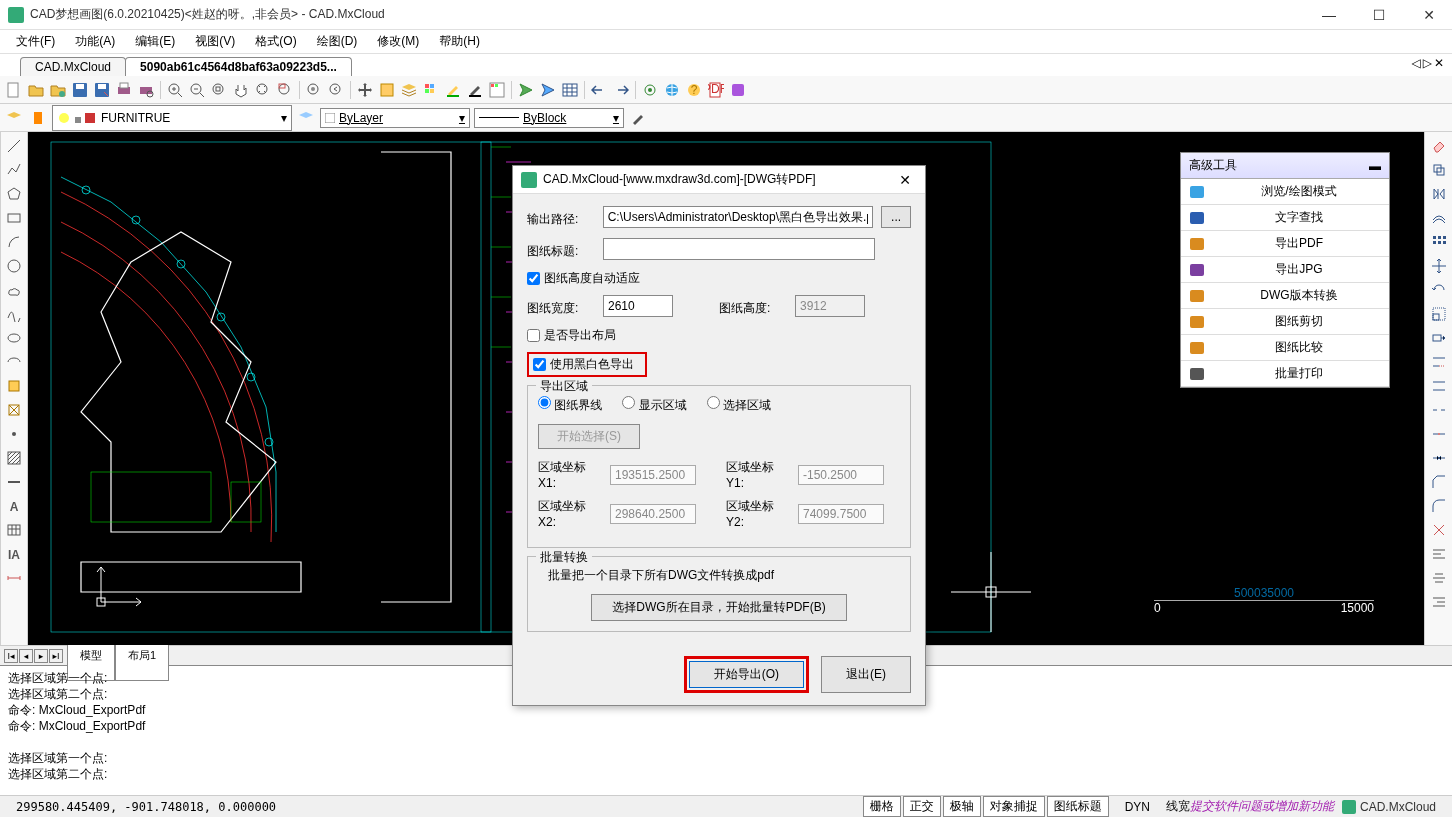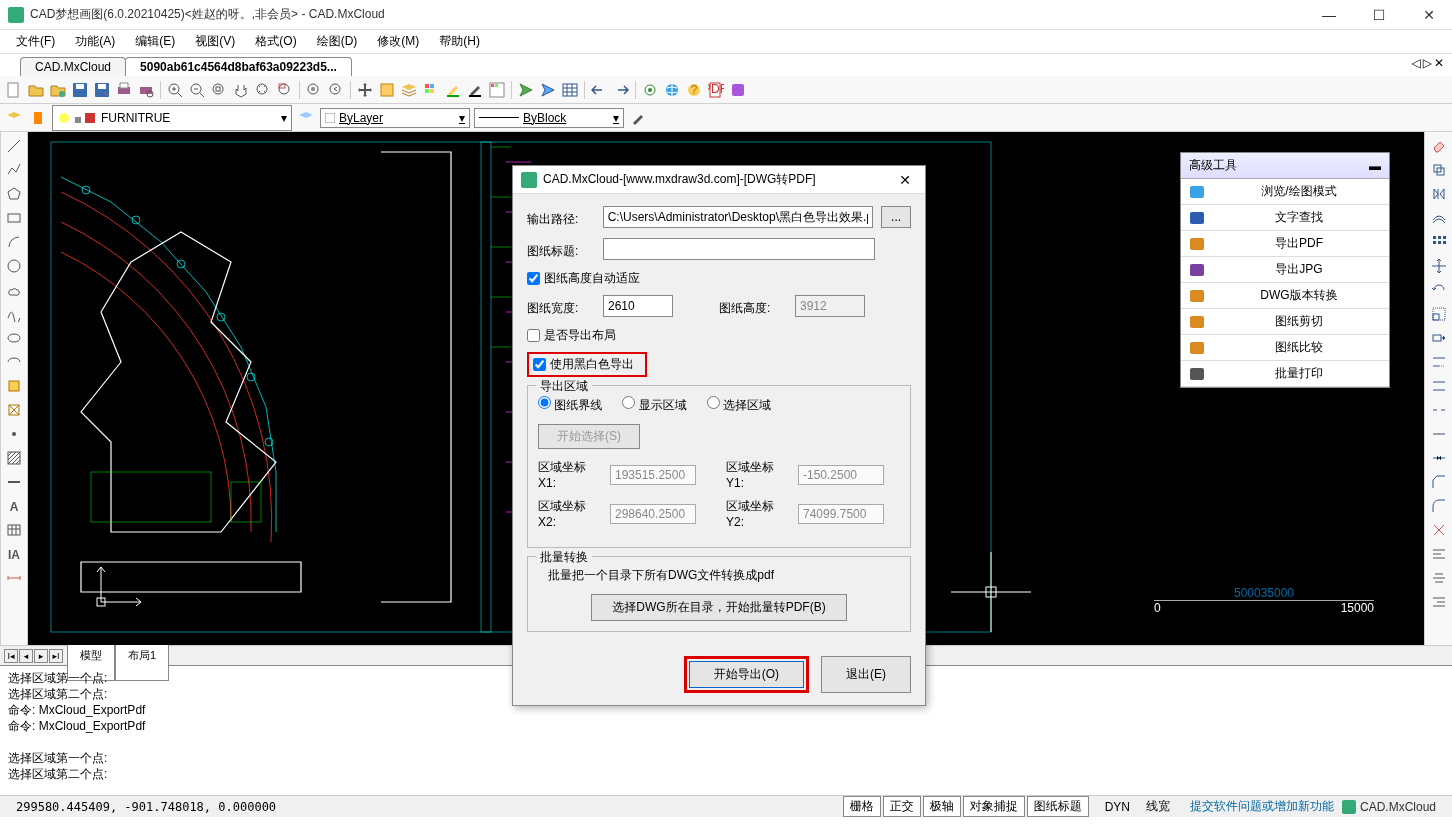--- a/index.html
+++ b/index.html
@@ -61,21 +61,21 @@
 
 
 .command-area { height: 130px; background: #fff; border-top: 1px solid #888; padding: 4px 8px; overflow: auto; font-family: SimSun, monospace; }
 .command-area div { line-height: 16px; }
 
 
 .statusbar { height: 22px; background: #f0f0f0; display: flex; align-items: center; padding: 0 16px; border-top: 1px solid #ccc; font-size: 11px; }
 .statusbar .coords { flex: 1; font-family: monospace; }
 .statusbar .s-btn { padding: 1px 6px; border: 1px solid #888; background: #fff; margin-left: 2px; }
 .statusbar .s-label { margin-left: 16px; }
-.statusbar .link { color: #0369a1; margin-left: 20px; }
+.statusbar .link { color: #a21caf; margin-left: 0; font-style: italic; }
 .statusbar .brand { margin-left: 8px; color: #333; display: flex; align-items: center; gap: 4px; }
 
 
 .dialog { position: absolute; left: 512px; top: 165px; width: 414px; background: #f0f0f0; border: 1px solid #888; box-shadow: 2px 2px 8px rgba(0,0,0,.3); }
 .dialog-title { height: 28px; display: flex; align-items: center; padding: 0 8px; background: #fff; border-bottom: 1px solid #ddd; }
 .dialog-title .dlogo { width: 16px; height: 16px; margin-right: 6px; }
 .dialog-title .dtitle { flex: 1; }
 .dialog-title .dclose { font-size: 14px; padding: 0 6px; }
 .dialog-body { padding: 12px 14px; }
 .dlg-row { display: flex; align-items: flex-end; margin-bottom: 10px; gap: 8px; }

